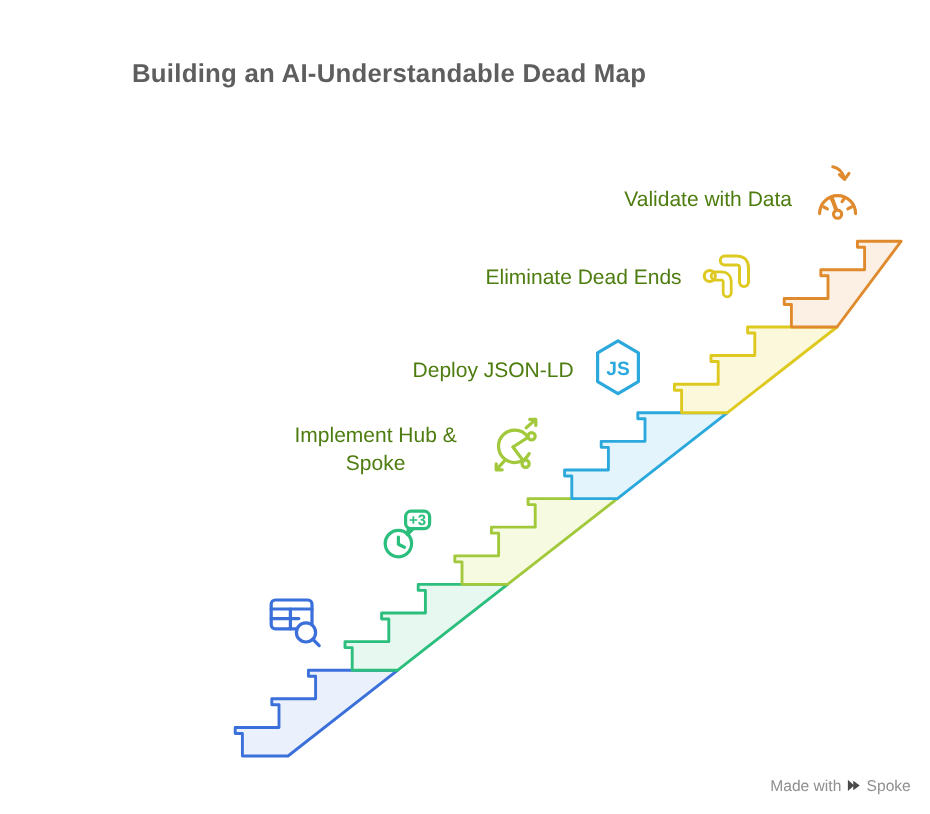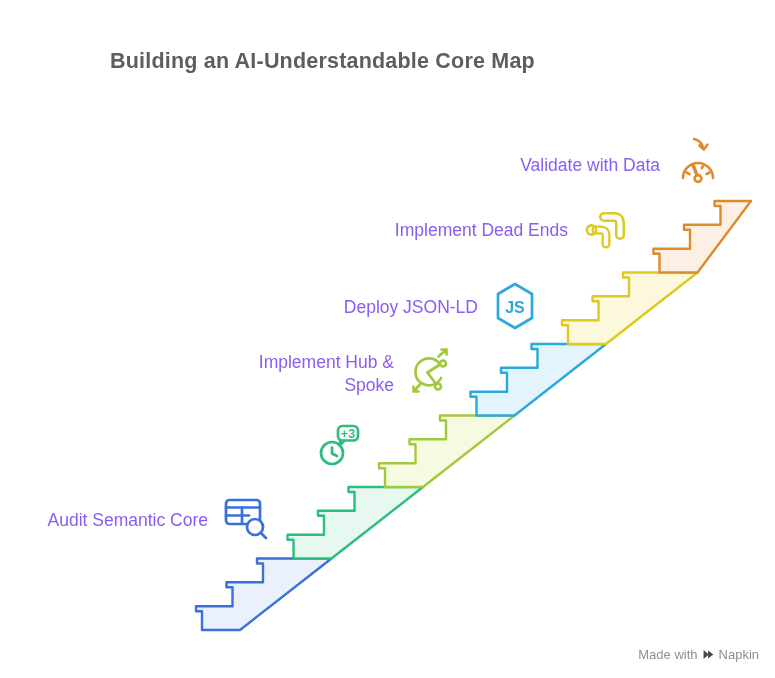--- a/index.html
+++ b/index.html
@@ -10,21 +10,21 @@
   .title{
     position:absolute;left:110px;top:49px;
     font-size:21.5px;font-weight:700;color:#5e5e5e;letter-spacing:.2px;
     white-space:nowrap;z-index:3;
   }
   .stairs{position:absolute;left:0;top:0;z-index:1;}
   .row{
     position:absolute;display:flex;align-items:center;gap:14px;z-index:2;
   }
   .row .lbl{
-    font-size:17.5px;font-weight:500;color:#8b5cf6;text-align:right;
+    font-size:17.5px;font-weight:500;color:#4d7c0f;text-align:center;
     line-height:1.32;white-space:nowrap;
   }
   .row .lbl.wrap{white-space:normal;width:162px;}
   .icn{display:block;flex:0 0 auto;text-align:center;}
   .watermark{
     position:absolute;right:16px;bottom:16px;z-index:3;
     display:flex;align-items:center;gap:5px;
     font-size:13px;color:#8f8f8f;
   }
   .watermark .logo{display:block;}
@@ -34,38 +34,38 @@
 
 <svg class="stairs" id="stairs-svg" width="775" height="678" viewBox="0 0 775 678">
     <path d="M 202 630 L 202 611.2 L 196 611.2 L 196 606.2 L 232.5 606.2 L 232.5 587.3 L 226.5 587.3 L 226.5 582.3 L 263 582.3 L 263 563.5 L 257 563.5 L 257 558.5 L 293.5 558.5 L 331.5 558.5 L 240 630 Z" fill="#eaf0fc" stroke="#3b70db" stroke-width="2.4" stroke-linejoin="round" stroke-linecap="round"></path>
     <path d="M 293.5 558.5 L 293.5 539.7 L 287.5 539.7 L 287.5 534.7 L 324 534.7 L 324 515.8 L 318 515.8 L 318 510.8 L 354.5 510.8 L 354.5 492.0 L 348.5 492.0 L 348.5 487.0 L 385 487.0 L 423 487 L 331.5 558.5 Z" fill="#e7f8f0" stroke="#2bbe7d" stroke-width="2.4" stroke-linejoin="round" stroke-linecap="round"></path>
     <path d="M 385 487 L 385 468.2 L 379 468.2 L 379 463.2 L 415.5 463.2 L 415.5 444.3 L 409.5 444.3 L 409.5 439.3 L 446 439.3 L 446 420.5 L 440 420.5 L 440 415.5 L 476.5 415.5 L 514.5 415.5 L 423 487 Z" fill="#f5fae1" stroke="#a2c93c" stroke-width="2.4" stroke-linejoin="round" stroke-linecap="round"></path>
     <path d="M 476.5 415.5 L 476.5 396.7 L 470.5 396.7 L 470.5 391.7 L 507 391.7 L 507 372.8 L 501 372.8 L 501 367.8 L 537.5 367.8 L 537.5 349.0 L 531.5 349.0 L 531.5 344.0 L 568 344.0 L 606 344 L 514.5 415.5 Z" fill="#e4f4fc" stroke="#2ba8dc" stroke-width="2.4" stroke-linejoin="round" stroke-linecap="round"></path>
     <path d="M 568 344 L 568 325.2 L 562 325.2 L 562 320.2 L 598.5 320.2 L 598.5 301.3 L 592.5 301.3 L 592.5 296.3 L 629 296.3 L 629 277.5 L 623 277.5 L 623 272.5 L 659.5 272.5 L 697.5 272.5 L 606 344 Z" fill="#fcf8dc" stroke="#ddc91f" stroke-width="2.4" stroke-linejoin="round" stroke-linecap="round"></path>
     <path d="M 659.5 272.5 L 659.5 253.7 L 653.5 253.7 L 653.5 248.7 L 690 248.7 L 690 229.8 L 684 229.8 L 684 224.8 L 720.5 224.8 L 720.5 206.0 L 714.5 206.0 L 714.5 201.0 L 751 201.0 L 697.5 272.5 Z" fill="#fcefe3" stroke="#e08a2e" stroke-width="2.4" stroke-linejoin="round" stroke-linecap="round"></path>
   </svg>
 
-<div class="title">Building an AI-Understandable Core Map</div>
+<div class="title">Building an AI-Understandable Dead Map</div>
 
 <div class="row" style="top:136px;right:53px;">
   <div class="lbl">Validate with Data</div>
   <span class="icn" style="color: rgb(224, 138, 46);">
     <svg width="48" height="56" viewBox="0 0 48 56" fill="none" stroke="currentColor" stroke-width="2.6" stroke-linecap="round" stroke-linejoin="round">
       <path d="M20 3 C25 4 28 7 29.5 12.5"></path>
       <path d="M25.5 9.5 L29.8 13.5 L33.5 8.5"></path>
       <path d="M9 42 A15 15 0 1 1 39 42"></path>
       <path d="M12.5 36.5 l3 1.6 M18.5 29.5 l1.8 2.6 M29.5 29.5 l-1.8 2.6 M35.5 36.5 l-3 1.6"></path>
       <path d="M24 42 L19 28.5" stroke-width="3.4"></path>
       <circle cx="24" cy="42.5" r="3.4" fill="#ffffff"></circle>
     </svg>
   </span>
 </div>
 
 <div class="row" style="top:204px;right:145px;">
-  <div class="lbl">Implement Dead Ends</div>
+  <div class="lbl">Eliminate Dead Ends</div>
   <span class="icn" style="color: rgb(221, 201, 31);">
     <svg width="48" height="50" viewBox="0 0 48 50" fill="none" stroke-linecap="round" stroke-linejoin="round">
       <path d="M22 13 H32 Q38 13 38 19 V31" stroke="currentColor" stroke-width="10"></path>
       <path d="M22 13 H32 Q38 13 38 19 V31" stroke="#ffffff" stroke-width="5"></path>
       <path d="M14 26 H19 Q24 26 24 31 V40" stroke="currentColor" stroke-width="9"></path>
       <path d="M14 26 H19 Q24 26 24 31 V40" stroke="#ffffff" stroke-width="4.4"></path>
       <circle cx="9.5" cy="26" r="4.6" stroke="currentColor" stroke-width="2.6"></circle>
     </svg>
   </span>
 </div>
@@ -101,33 +101,32 @@
       <circle cx="16" cy="31" r="11"></circle>
       <path d="M16 25.5 V31.5 L21 34"></path>
       <path d="M28 19 L23.5 23.5 L24.5 17.5" fill="#ffffff"></path>
       <rect x="22" y="4" width="20" height="14.5" rx="4.5" fill="#ffffff"></rect>
       <text x="32" y="15.8" text-anchor="middle" font-size="12.5" font-weight="700" fill="currentColor" stroke="none" font-family="Liberation Sans, sans-serif">+3</text>
     </svg>
   </span>
 </div>
 
 <div class="row" style="top:493px;right:503px;">
-  <div class="lbl">Audit Semantic Core</div>
   <span class="icn" style="color: rgb(59, 112, 219);">
     <svg width="50" height="52" viewBox="0 0 50 52" fill="none" stroke="currentColor" stroke-width="2.7" stroke-linecap="round" stroke-linejoin="round">
       <rect x="4" y="7" width="34" height="24" rx="3.5"></rect>
       <path d="M4 14.5 H38"></path>
       <path d="M20 14.5 V31"></path>
       <path d="M4 22.5 H27"></path>
       <circle cx="33" cy="34" r="8" fill="#ffffff"></circle>
       <path d="M38.7 39.7 L44 45"></path>
     </svg>
   </span>
 </div>
 
 <div class="watermark">
   <span>Made with</span>
   <svg class="logo" width="11" height="11" viewBox="0 0 10 10">
     <path d="M0.5 0.8 L5.3 5 L0.5 9.2 Z" fill="#4a4a4a"></path>
     <path d="M4.6 1.4 L9.5 5 L4.6 8.6 Z" fill="#4a4a4a"></path>
   </svg>
-  <span>Napkin</span>
+  <span>Spoke</span>
 </div>
 
 </body></html>

